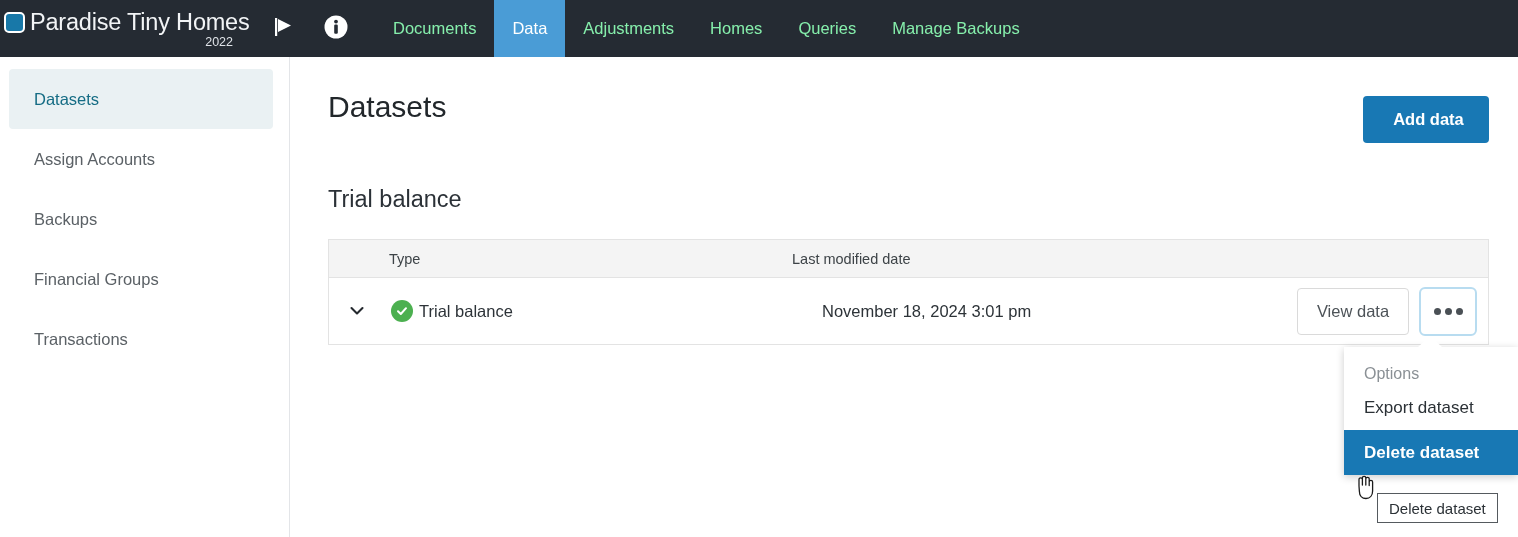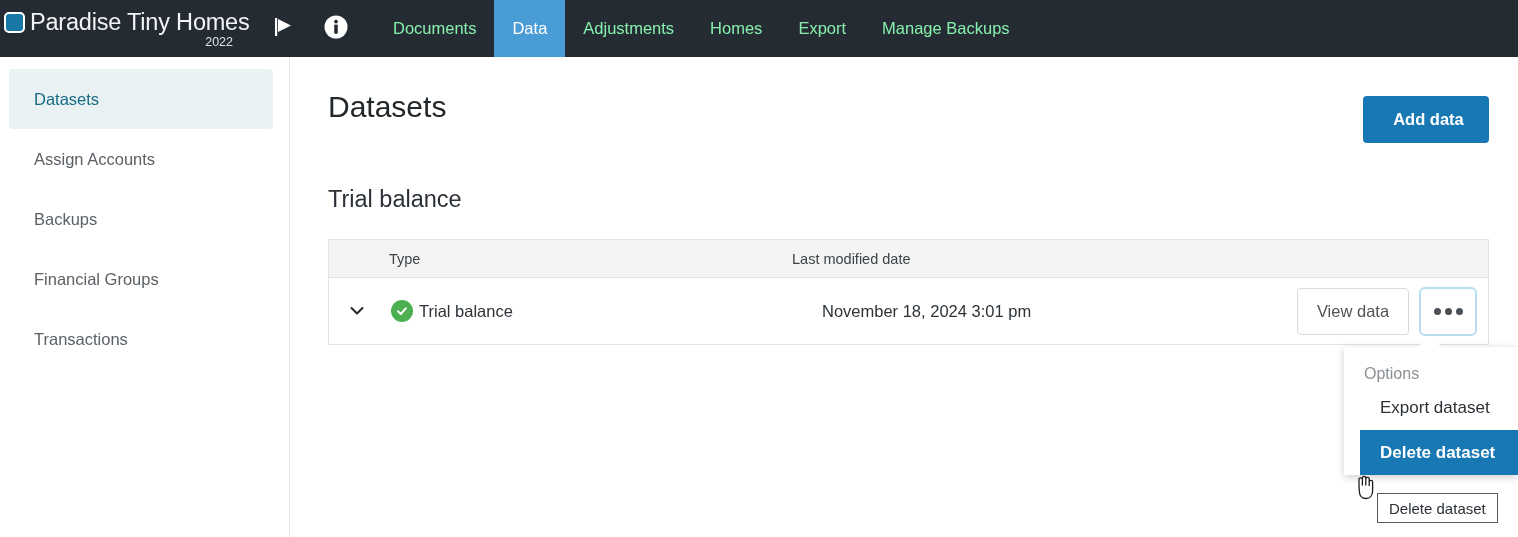--- a/index.html
+++ b/index.html
@@ -247,21 +247,20 @@
     padding: 4px 0 2px 20px;
   }
   .dd-item {
     height: 45px;
     display: flex;
     align-items: center;
     padding-left: 20px;
     font-size: 17px;
     color: #2b3136;
     cursor: pointer;
-    margin-left: 16px;
   }
   .dd-item.highlight {
     background: #1878b4;
     color: #ffffff;
     font-weight: bold;
   }
 
   
   .tooltip {
     position: absolute;
@@ -313,21 +312,21 @@
         <rect x="11.2" y="10.6" width="3.6" height="9.2" rx="1.1" fill="#252b33"></rect>
       </svg>
     </span>
   </div>
 
   <div class="nav-tabs">
     <div class="nav-tab">Documents</div>
     <div class="nav-tab active">Data</div>
     <div class="nav-tab">Adjustments</div>
     <div class="nav-tab">Homes</div>
-    <div class="nav-tab">Export</div>
+    <div class="nav-tab">Queries</div>
     <div class="nav-tab">Manage Backups</div>
   </div>
 </div>
 
 <div class="sidebar">
   <div class="side-item active">Datasets</div>
   <div class="side-item">Assign Accounts</div>
   <div class="side-item">Backups</div>
   <div class="side-item">Financial Groups</div>
   <div class="side-item">Transactions</div>

